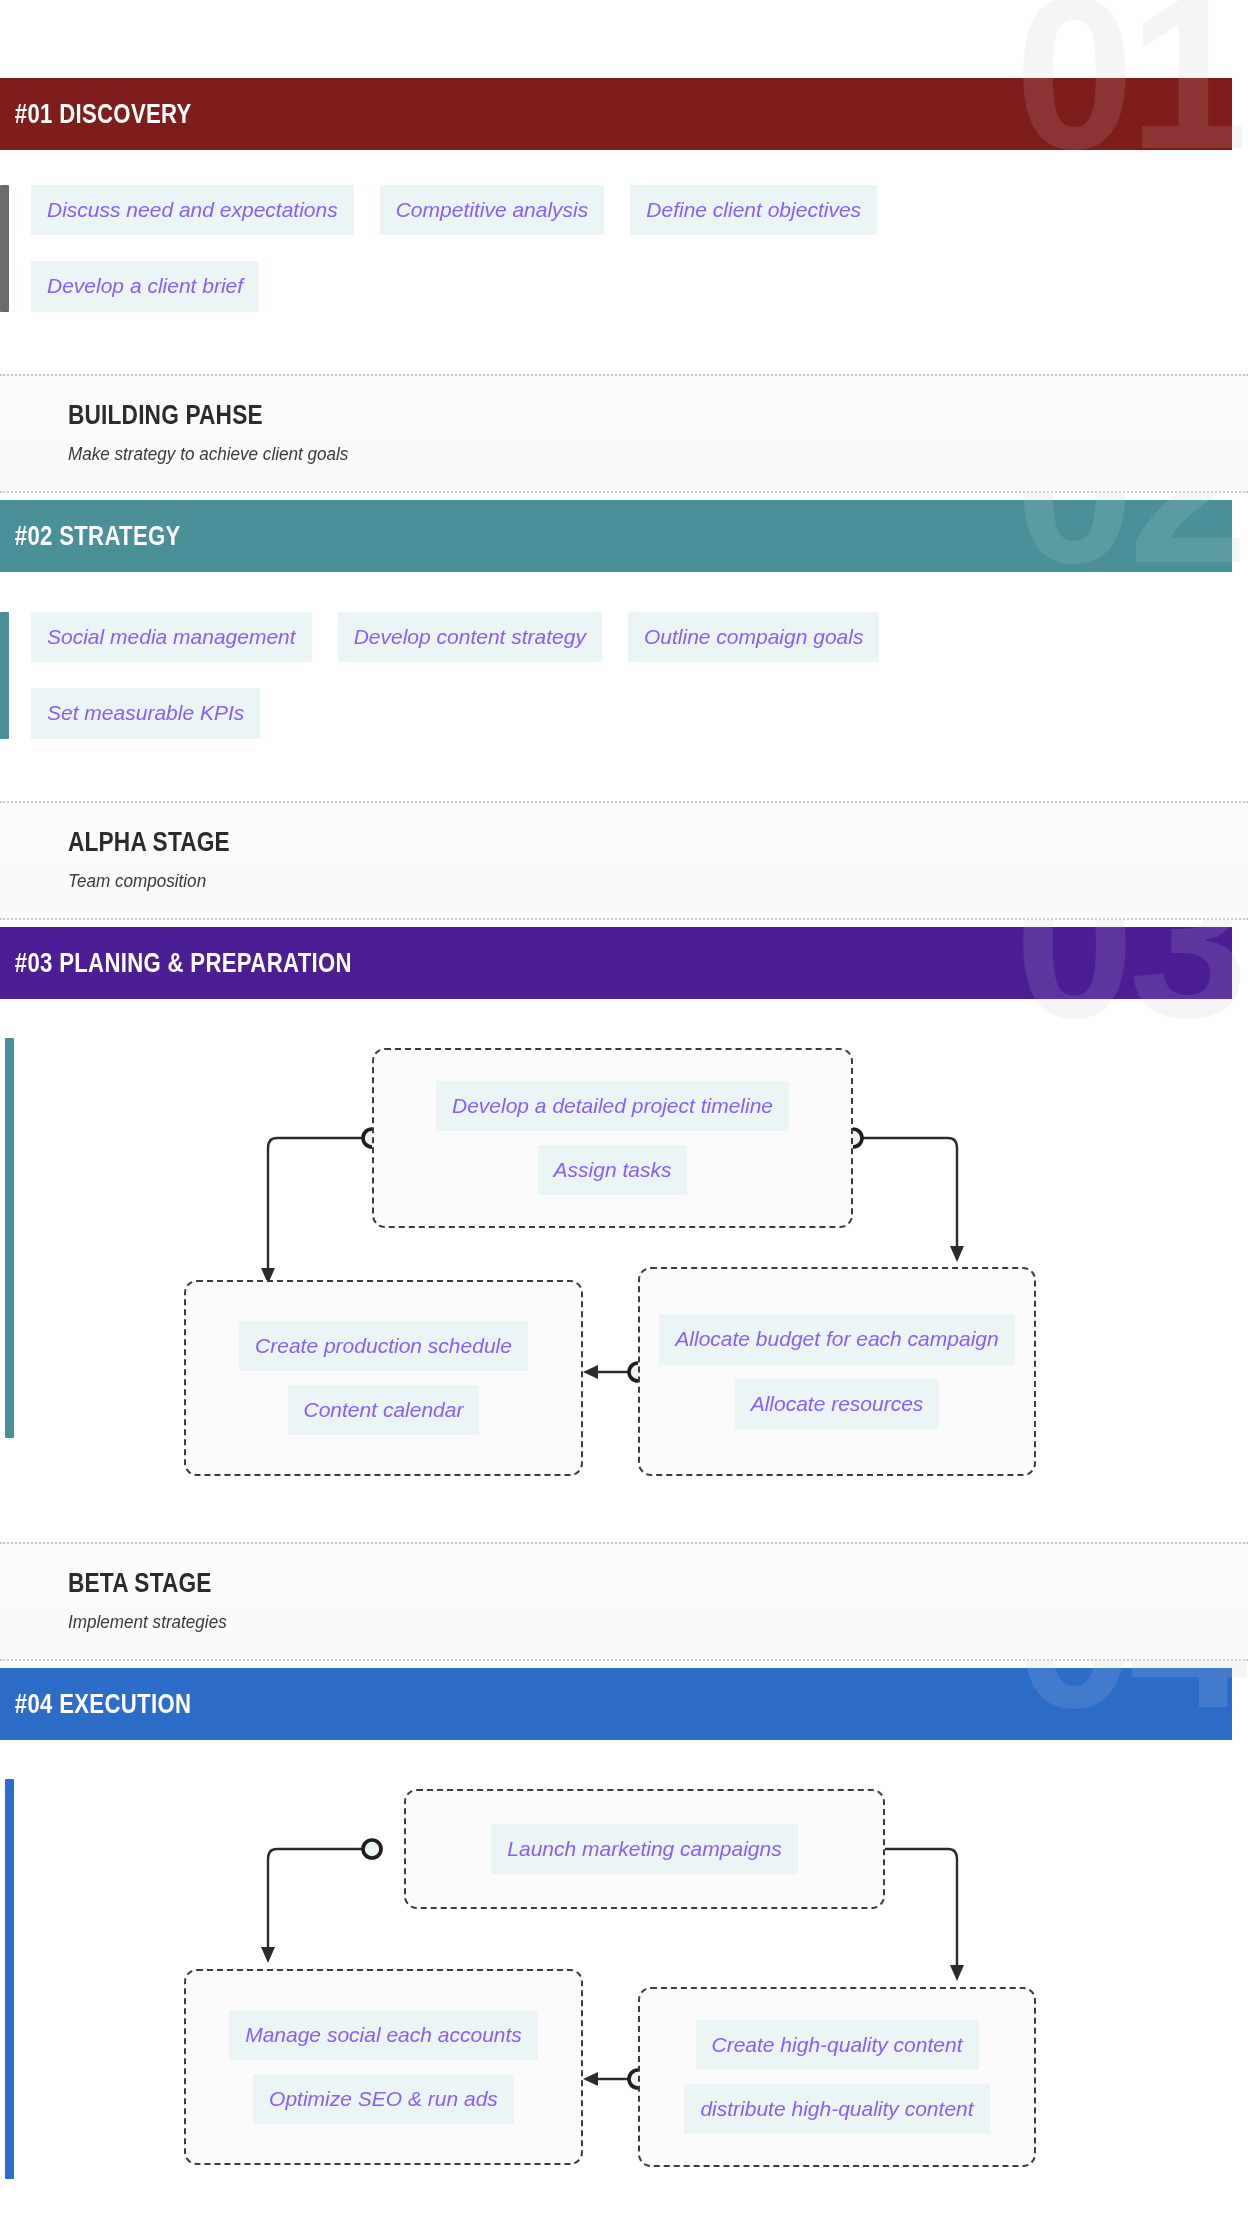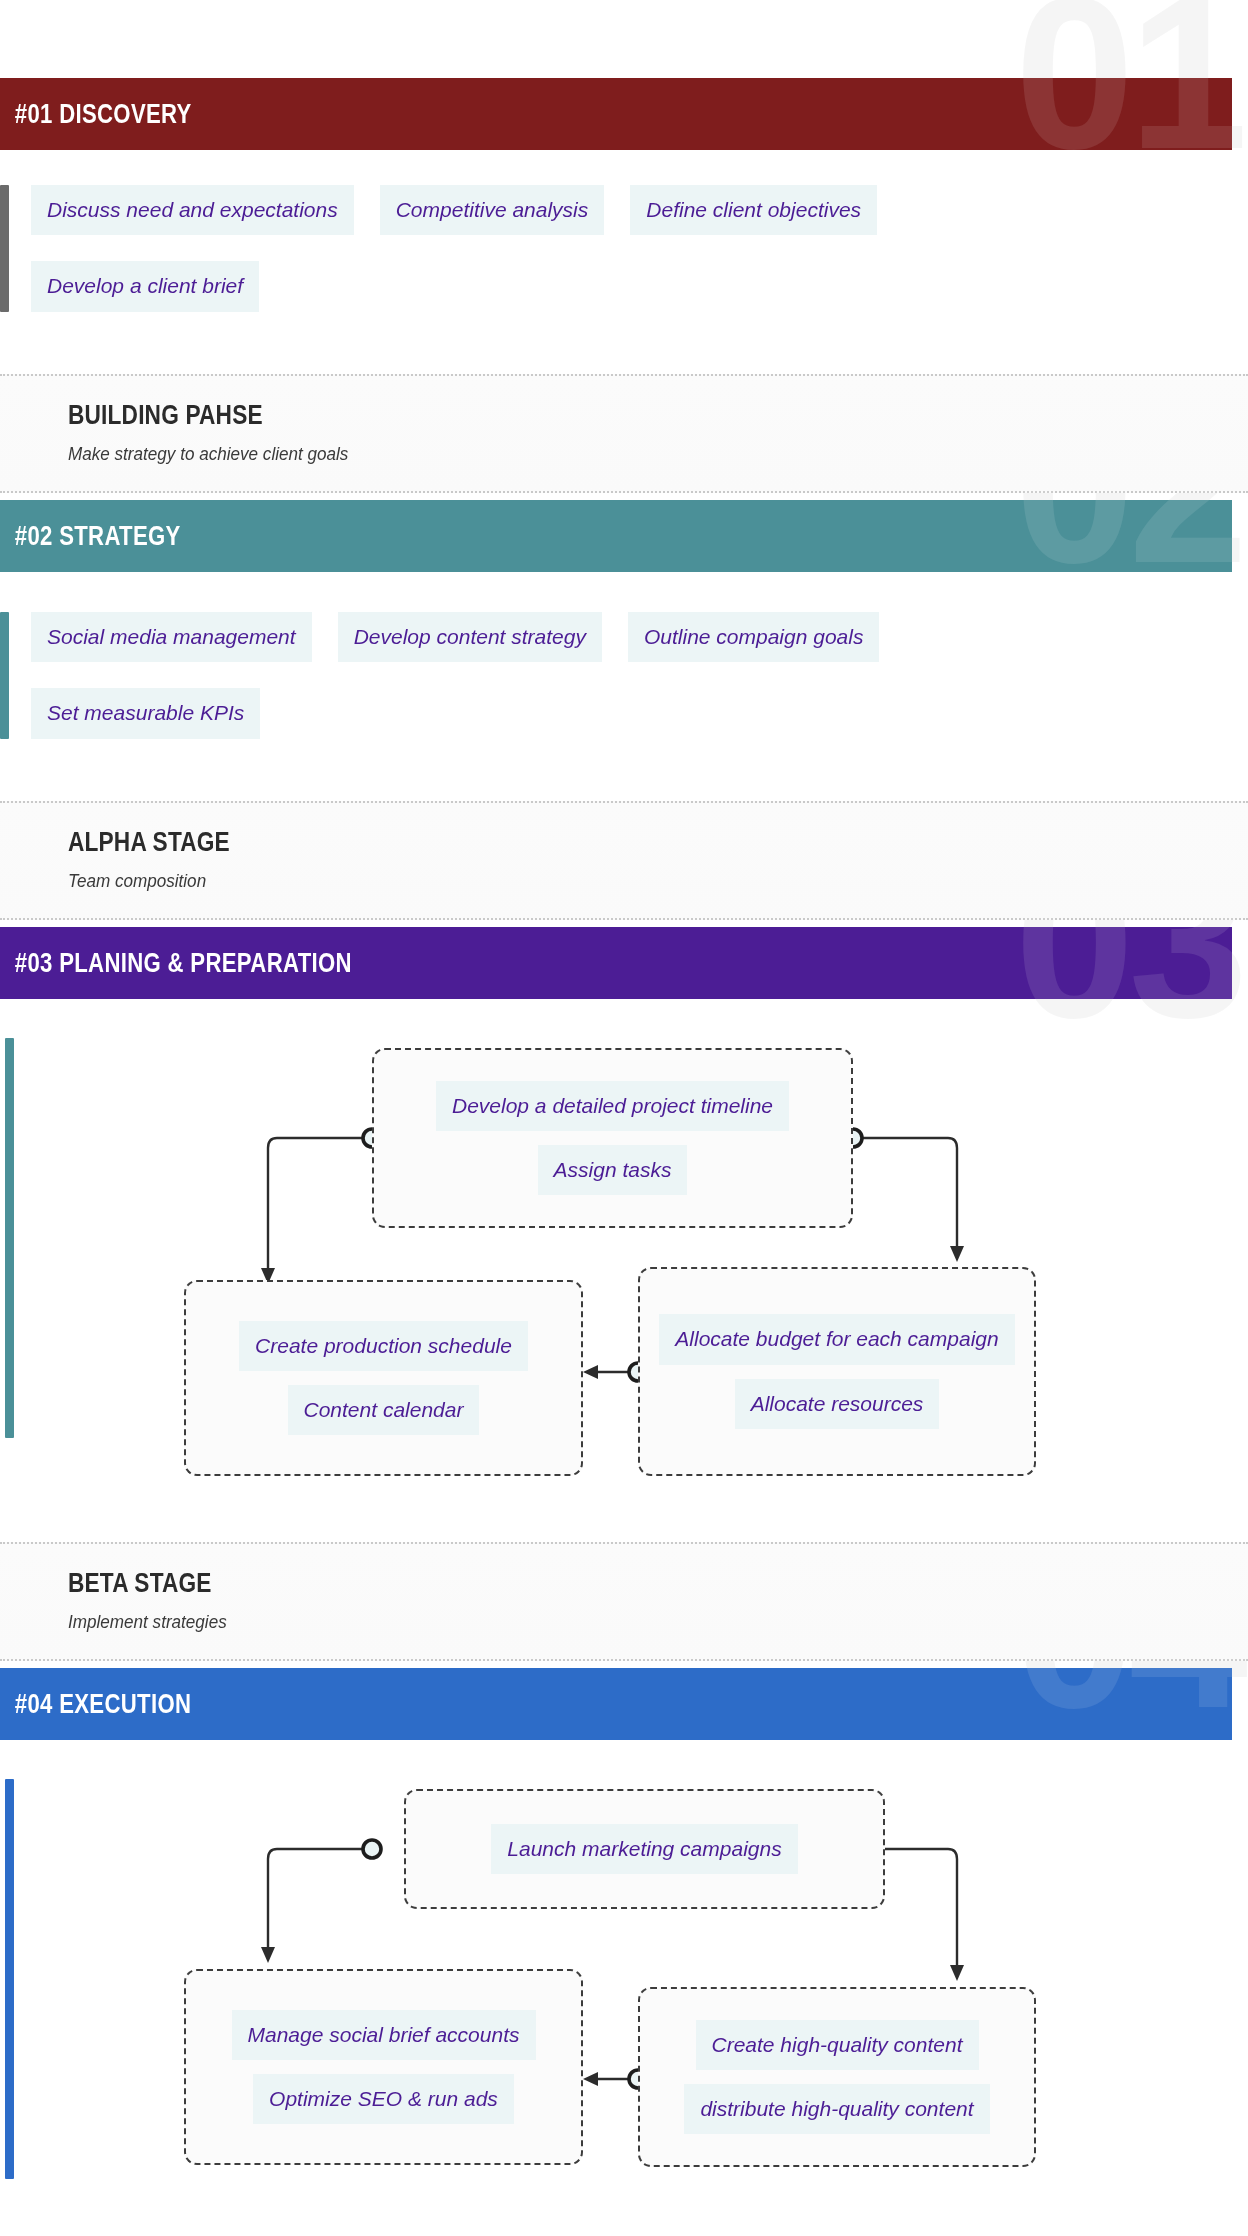--- a/index.html
+++ b/index.html
@@ -102,21 +102,21 @@
     padding-left: 22px;
     gap: 26px 26px;
     width: 1100px;
   }
   .chip {
     background: #ecf5f6;
     padding: 12px 16px;
     font-family: "Liberation Sans", sans-serif;
     font-style: italic;
     font-size: 21px;
-    color: #4c1d95;
+    color: #8b5cf6;
     line-height: 1.25;
     white-space: nowrap;
   }
 
   .chipblk-1 { top: 185px; }
   .chipblk-2 { top: 612px; }
 
   
   .stage-band {
     position: absolute;
@@ -325,21 +325,21 @@
       <polygon points="583,326 598,319 598,333" fill="#2c2c2c"></polygon>
       <circle class="node" cx="372" cy="96" r="9"></circle>
       <circle class="node" cx="853" cy="96" r="9"></circle>
       <circle class="node" cx="638" cy="326" r="9"></circle>
     </svg>
 
     <div class="fbox s4-top">
       <div class="chip">Launch marketing campaigns</div>
     </div>
     <div class="fbox s4-left">
-      <div class="chip">Manage social brief accounts</div>
+      <div class="chip">Manage social each accounts</div>
       <div class="chip">Optimize SEO &amp; run ads</div>
     </div>
     <div class="fbox s4-right">
       <div class="chip">Create high-quality content</div>
       <div class="chip">distribute high-quality content</div>
     </div>
   </div>
 
 </div>
 

